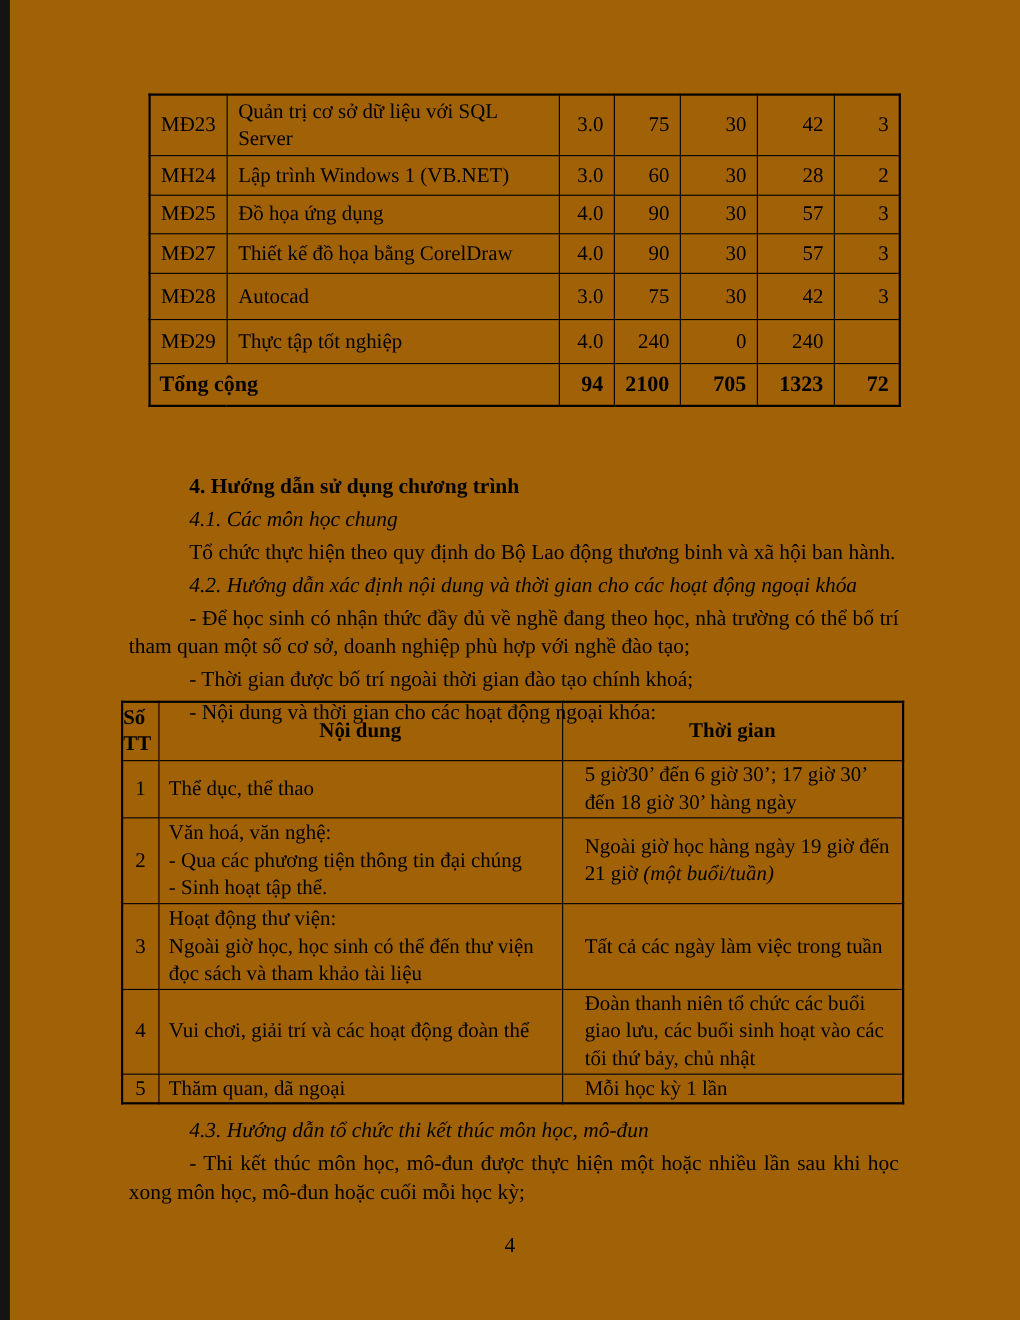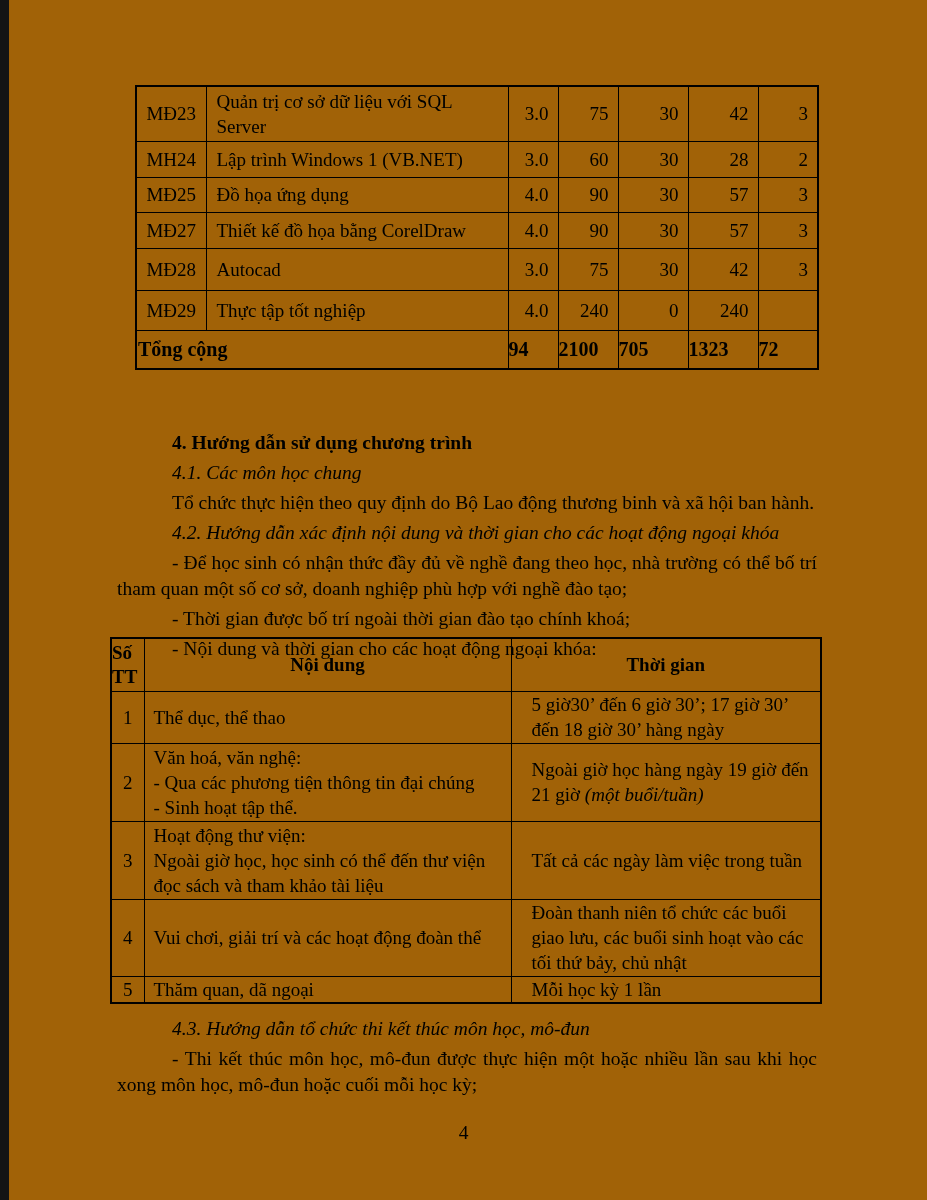--- a/index.html
+++ b/index.html
@@ -8,22 +8,22 @@
   .page{position:absolute;inset:0;background:#a16207;overflow:hidden;}
   .scan-bar{position:absolute;left:0;top:0;width:9px;height:1200px;background:#141414;}
 
   table{border-collapse:collapse;table-layout:fixed;position:absolute;}
   td,th{border:1px solid #000;font-size:19px;line-height:25px;padding:0;overflow:hidden;}
   .t1{left:135px;top:85px;width:682px;}
   .t1 td{vertical-align:middle;}
   .t1 .code{text-align:center;}
   .t1 .name{text-align:left;padding-left:10px;padding-right:6px;}
   .t1 .num{text-align:right;padding-right:9px;}
-  .t1 .total-label{font-weight:bold;padding-left:1px;font-size:20px;}
-  .t1 .total-num{font-weight:bold;padding-right:9px;font-size:20px;}
+  .t1 .total-label{font-weight:bold;padding-left:8px;font-size:20px;}
+  .t1 .total-num{font-weight:bold;text-align:right;padding-right:9px;font-size:20px;}
   .outer{border:2px solid #000;}
 
   .t2{left:110px;top:637px;width:710px;}
   .t2 th{font-weight:bold;vertical-align:middle;}
   .t2 .h-stt{text-align:left;line-height:24px;}
   .t2 td{vertical-align:middle;}
   .t2 .stt{text-align:center;}
   .t2 .nd{text-align:left;padding-left:9px;padding-right:6px;}
   .t2 .tg{text-align:left;padding-left:20px;padding-right:6px;}
 

